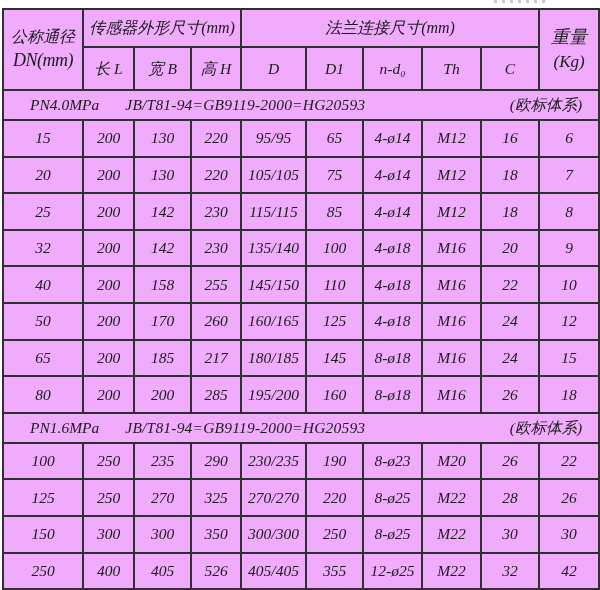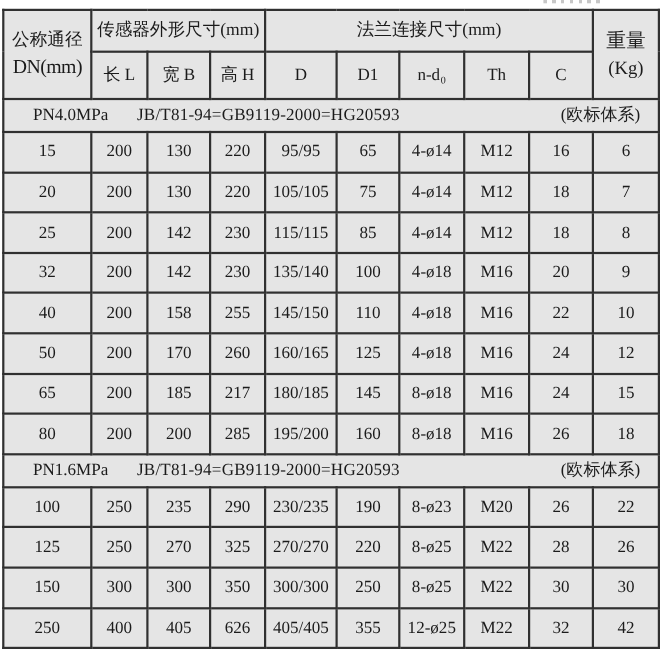--- a/index.html
+++ b/index.html
@@ -11,21 +11,22 @@
   .page{position:absolute;inset:0;}
   
   .artifact{
     position:absolute;left:494px;top:0;width:52px;height:3px;
     background:repeating-linear-gradient(90deg,#9a9a9a 0 3px,transparent 3px 8px);
     opacity:.55;
   }
   table.spec{
     border-collapse:collapse;table-layout:fixed;
     width:596px;margin:8px 0 0 2px;
-    background:#e5e5e5;
+    background:#f0abfc;
+    font-style:italic;
   }
   th,td{
     border:2px solid #303030;
     text-align:center;vertical-align:middle;
     padding:0;font-weight:normal;
     font-size:15.5px;line-height:1.15;
     overflow:hidden;white-space:nowrap;
   }
   tr.h1{height:38px;}
   tr.h2{height:43px;}
@@ -236,21 +237,21 @@
           <td>250</td>
           <td>8-ø25</td>
           <td>M22</td>
           <td>30</td>
           <td>30</td>
         </tr>
         <tr class="data-row">
           <td>250</td>
           <td>400</td>
           <td>405</td>
-          <td>626</td>
+          <td>526</td>
           <td>405/405</td>
           <td>355</td>
           <td>12-ø25</td>
           <td>M22</td>
           <td>32</td>
           <td>42</td>
         </tr>
       </tbody>
   </table>
 </div>

